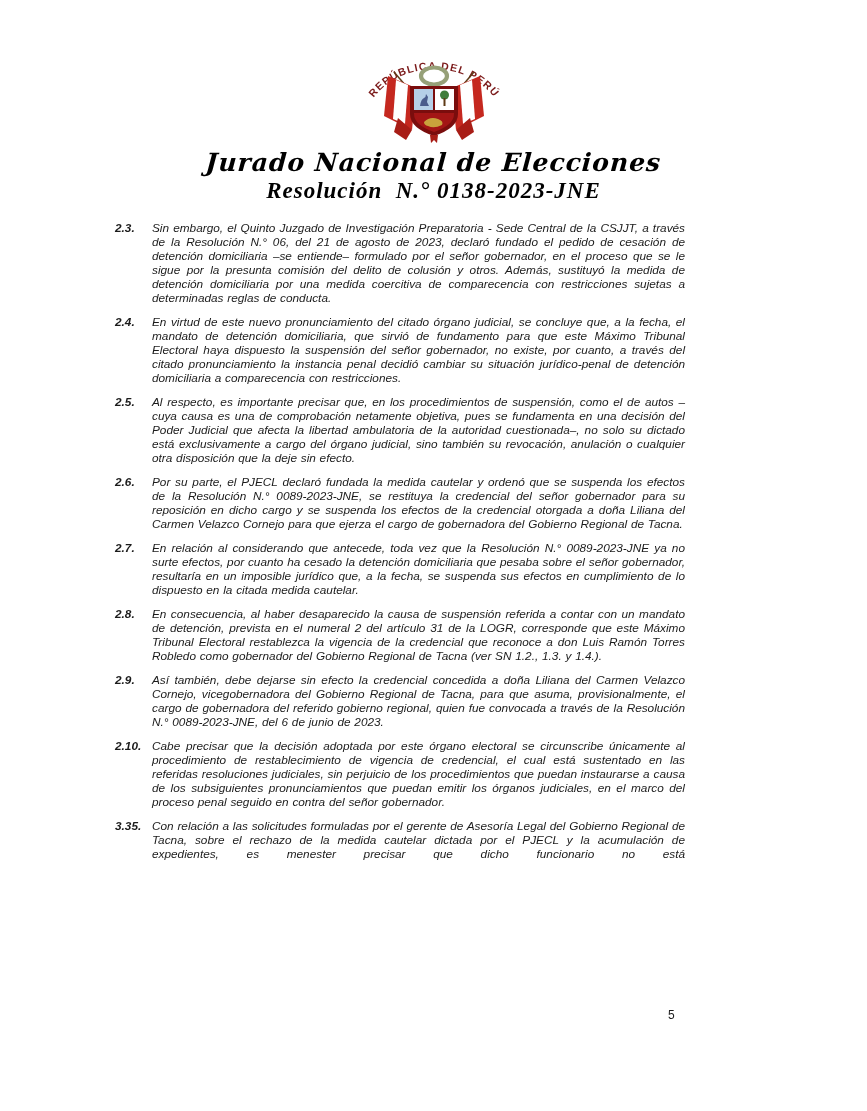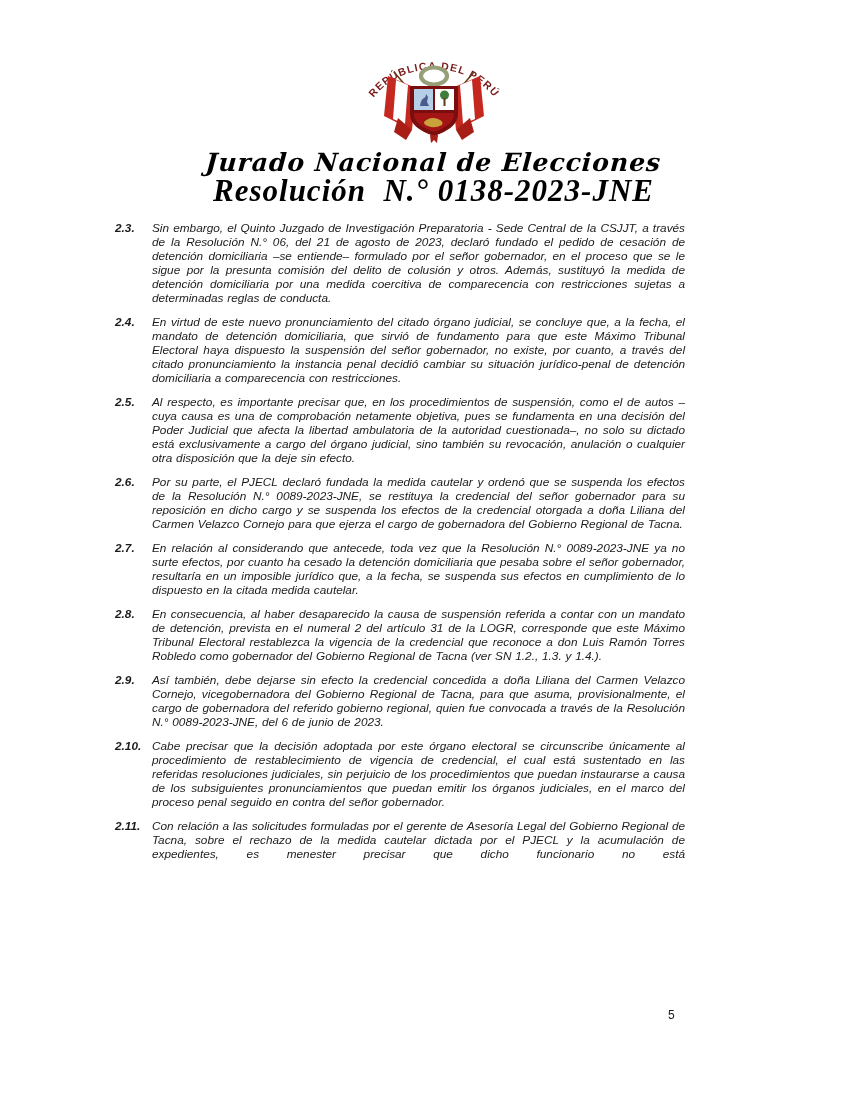--- a/index.html
+++ b/index.html
@@ -25,21 +25,21 @@
     letter-spacing: 1px;
     line-height: 27px;
     color: #000000;
     transform: skewX(-4deg);
   }
   .resolution {
     margin-top: 1px;
     font-family: "Liberation Serif", serif;
     font-style: italic;
     font-weight: bold;
-    font-size: 31px;
+    font-size: 23px;
     letter-spacing: 1px;
     line-height: 27px;
     color: #000000;
     white-space: pre;
   }
 
   
   .content {
     margin-left: 115px;
     width: 570px;
@@ -129,18 +129,18 @@
 
   <div class="content">
       <div class="para"><span class="para-num">2.3.</span><span>Sin embargo, el Quinto Juzgado de Investigación Preparatoria - Sede Central de la CSJJT, a través de la Resolución N.° 06, del 21 de agosto de 2023, declaró fundado el pedido de cesación de detención domiciliaria –se entiende– formulado por el señor gobernador, en el proceso que se le sigue por la presunta comisión del delito de colusión y otros. Además, sustituyó la medida de detención domiciliaria por una medida coercitiva de comparecencia con restricciones sujetas a determinadas reglas de conducta.</span></div>
       <div class="para"><span class="para-num">2.4.</span><span>En virtud de este nuevo pronunciamiento del citado órgano judicial, se concluye que, a la fecha, el mandato de detención domiciliaria, que sirvió de fundamento para que este Máximo Tribunal Electoral haya dispuesto la suspensión del señor gobernador, no existe, por cuanto, a través del citado pronunciamiento la instancia penal decidió cambiar su situación jurídico-penal de detención domiciliaria a comparecencia con restricciones.</span></div>
       <div class="para"><span class="para-num">2.5.</span><span>Al respecto, es importante precisar que, en los procedimientos de suspensión, como el de autos –cuya causa es una de comprobación netamente objetiva, pues se fundamenta en una decisión del Poder Judicial que afecta la libertad ambulatoria de la autoridad cuestionada–, no solo su dictado está exclusivamente a cargo del órgano judicial, sino también su revocación, anulación o cualquier otra disposición que la deje sin efecto.</span></div>
       <div class="para"><span class="para-num">2.6.</span><span>Por su parte, el PJECL declaró fundada la medida cautelar y ordenó que se suspenda los efectos de la Resolución N.° 0089-2023-JNE, se restituya la credencial del señor gobernador para su reposición en dicho cargo y se suspenda los efectos de la credencial otorgada a doña Liliana del Carmen Velazco Cornejo para que ejerza el cargo de gobernadora del Gobierno Regional de Tacna.</span></div>
       <div class="para"><span class="para-num">2.7.</span><span>En relación al considerando que antecede, toda vez que la Resolución N.° 0089-2023-JNE ya no surte efectos, por cuanto ha cesado la detención domiciliaria que pesaba sobre el señor gobernador, resultaría en un imposible jurídico que, a la fecha, se suspenda sus efectos en cumplimiento de lo dispuesto en la citada medida cautelar.</span></div>
       <div class="para"><span class="para-num">2.8.</span><span>En consecuencia, al haber desaparecido la causa de suspensión referida a contar con un mandato de detención, prevista en el numeral 2 del artículo 31 de la LOGR, corresponde que este Máximo Tribunal Electoral restablezca la vigencia de la credencial que reconoce a don Luis Ramón Torres Robledo como gobernador del Gobierno Regional de Tacna (ver SN 1.2., 1.3. y 1.4.).</span></div>
       <div class="para"><span class="para-num">2.9.</span><span>Así también, debe dejarse sin efecto la credencial concedida a doña Liliana del Carmen Velazco Cornejo, vicegobernadora del Gobierno Regional de Tacna, para que asuma, provisionalmente, el cargo de gobernadora del referido gobierno regional, quien fue convocada a través de la Resolución N.° 0089-2023-JNE, del 6 de junio de 2023.</span></div>
       <div class="para"><span class="para-num">2.10.</span><span>Cabe precisar que la decisión adoptada por este órgano electoral se circunscribe únicamente al procedimiento de restablecimiento de vigencia de credencial, el cual está sustentado en las referidas resoluciones judiciales, sin perjuicio de los procedimientos que puedan instaurarse a causa de los subsiguientes pronunciamientos que puedan emitir los órganos judiciales, en el marco del proceso penal seguido en contra del señor gobernador.</span></div>
-      <div class="para"><span class="para-num">2.11.</span><span>Con relación a las solicitudes formuladas por el gerente de Asesoría Legal del Gobierno Regional de Tacna, sobre el rechazo de la medida cautelar dictada por el PJECL y la acumulación de expedientes, es menester precisar que dicho funcionario no está</span></div>
+      <div class="para"><span class="para-num">3.35.</span><span>Con relación a las solicitudes formuladas por el gerente de Asesoría Legal del Gobierno Regional de Tacna, sobre el rechazo de la medida cautelar dictada por el PJECL y la acumulación de expedientes, es menester precisar que dicho funcionario no está</span></div>
     </div>
 
   <div class="page-number">5</div>
 
 </div>
 
 </body></html>

